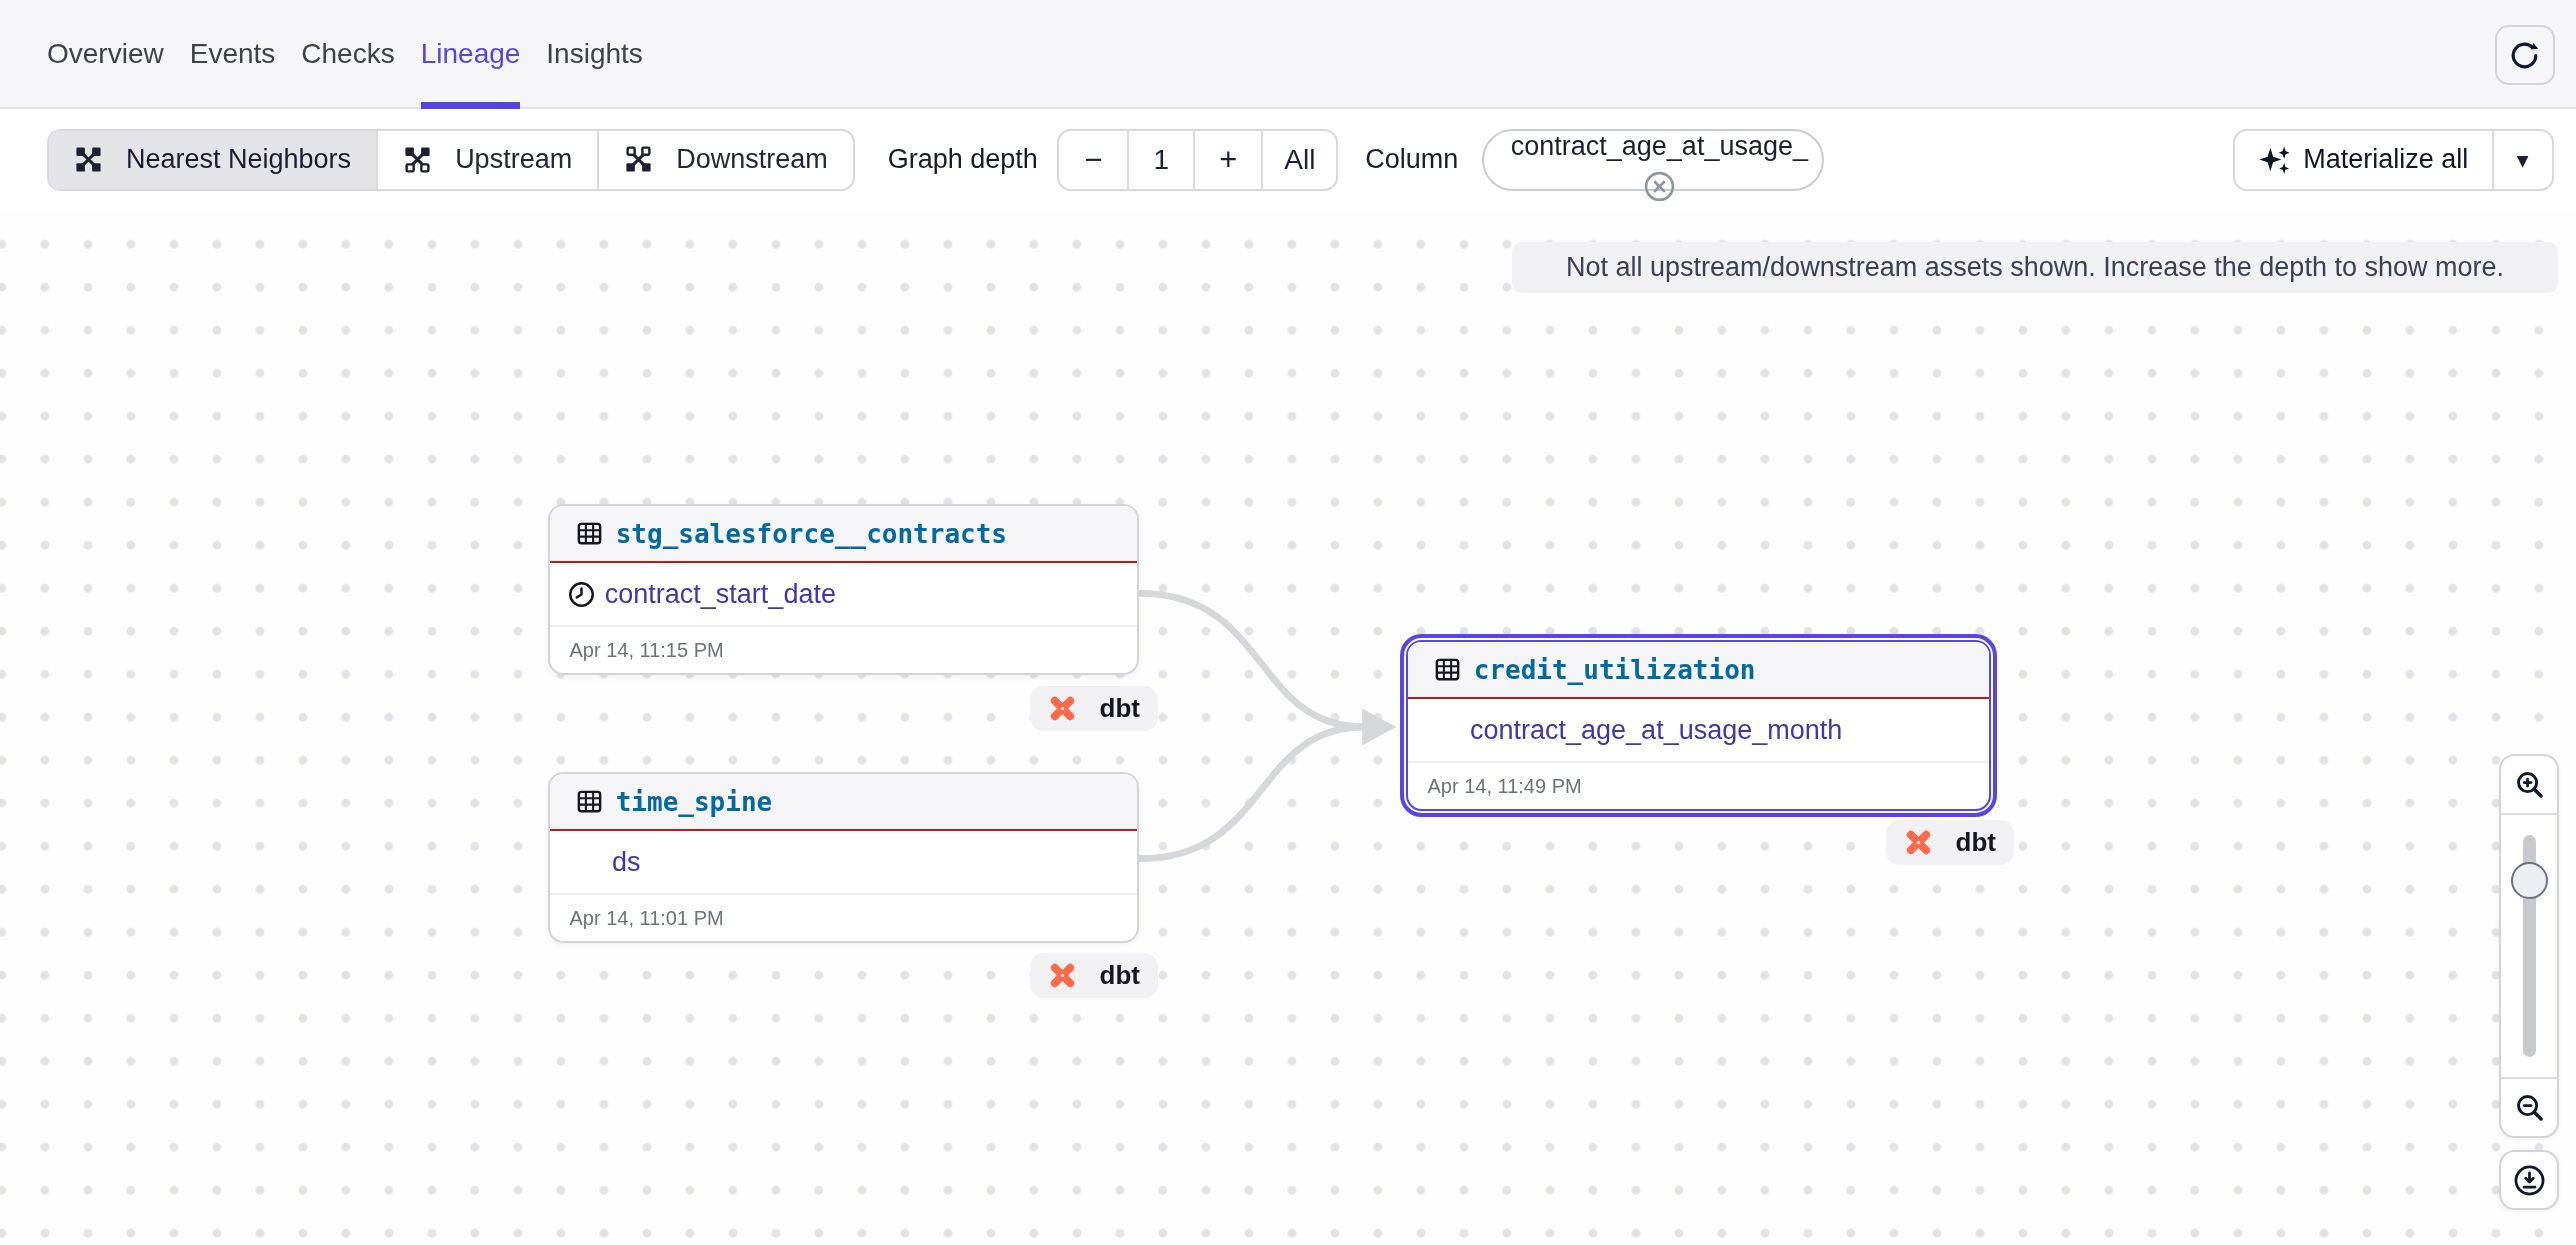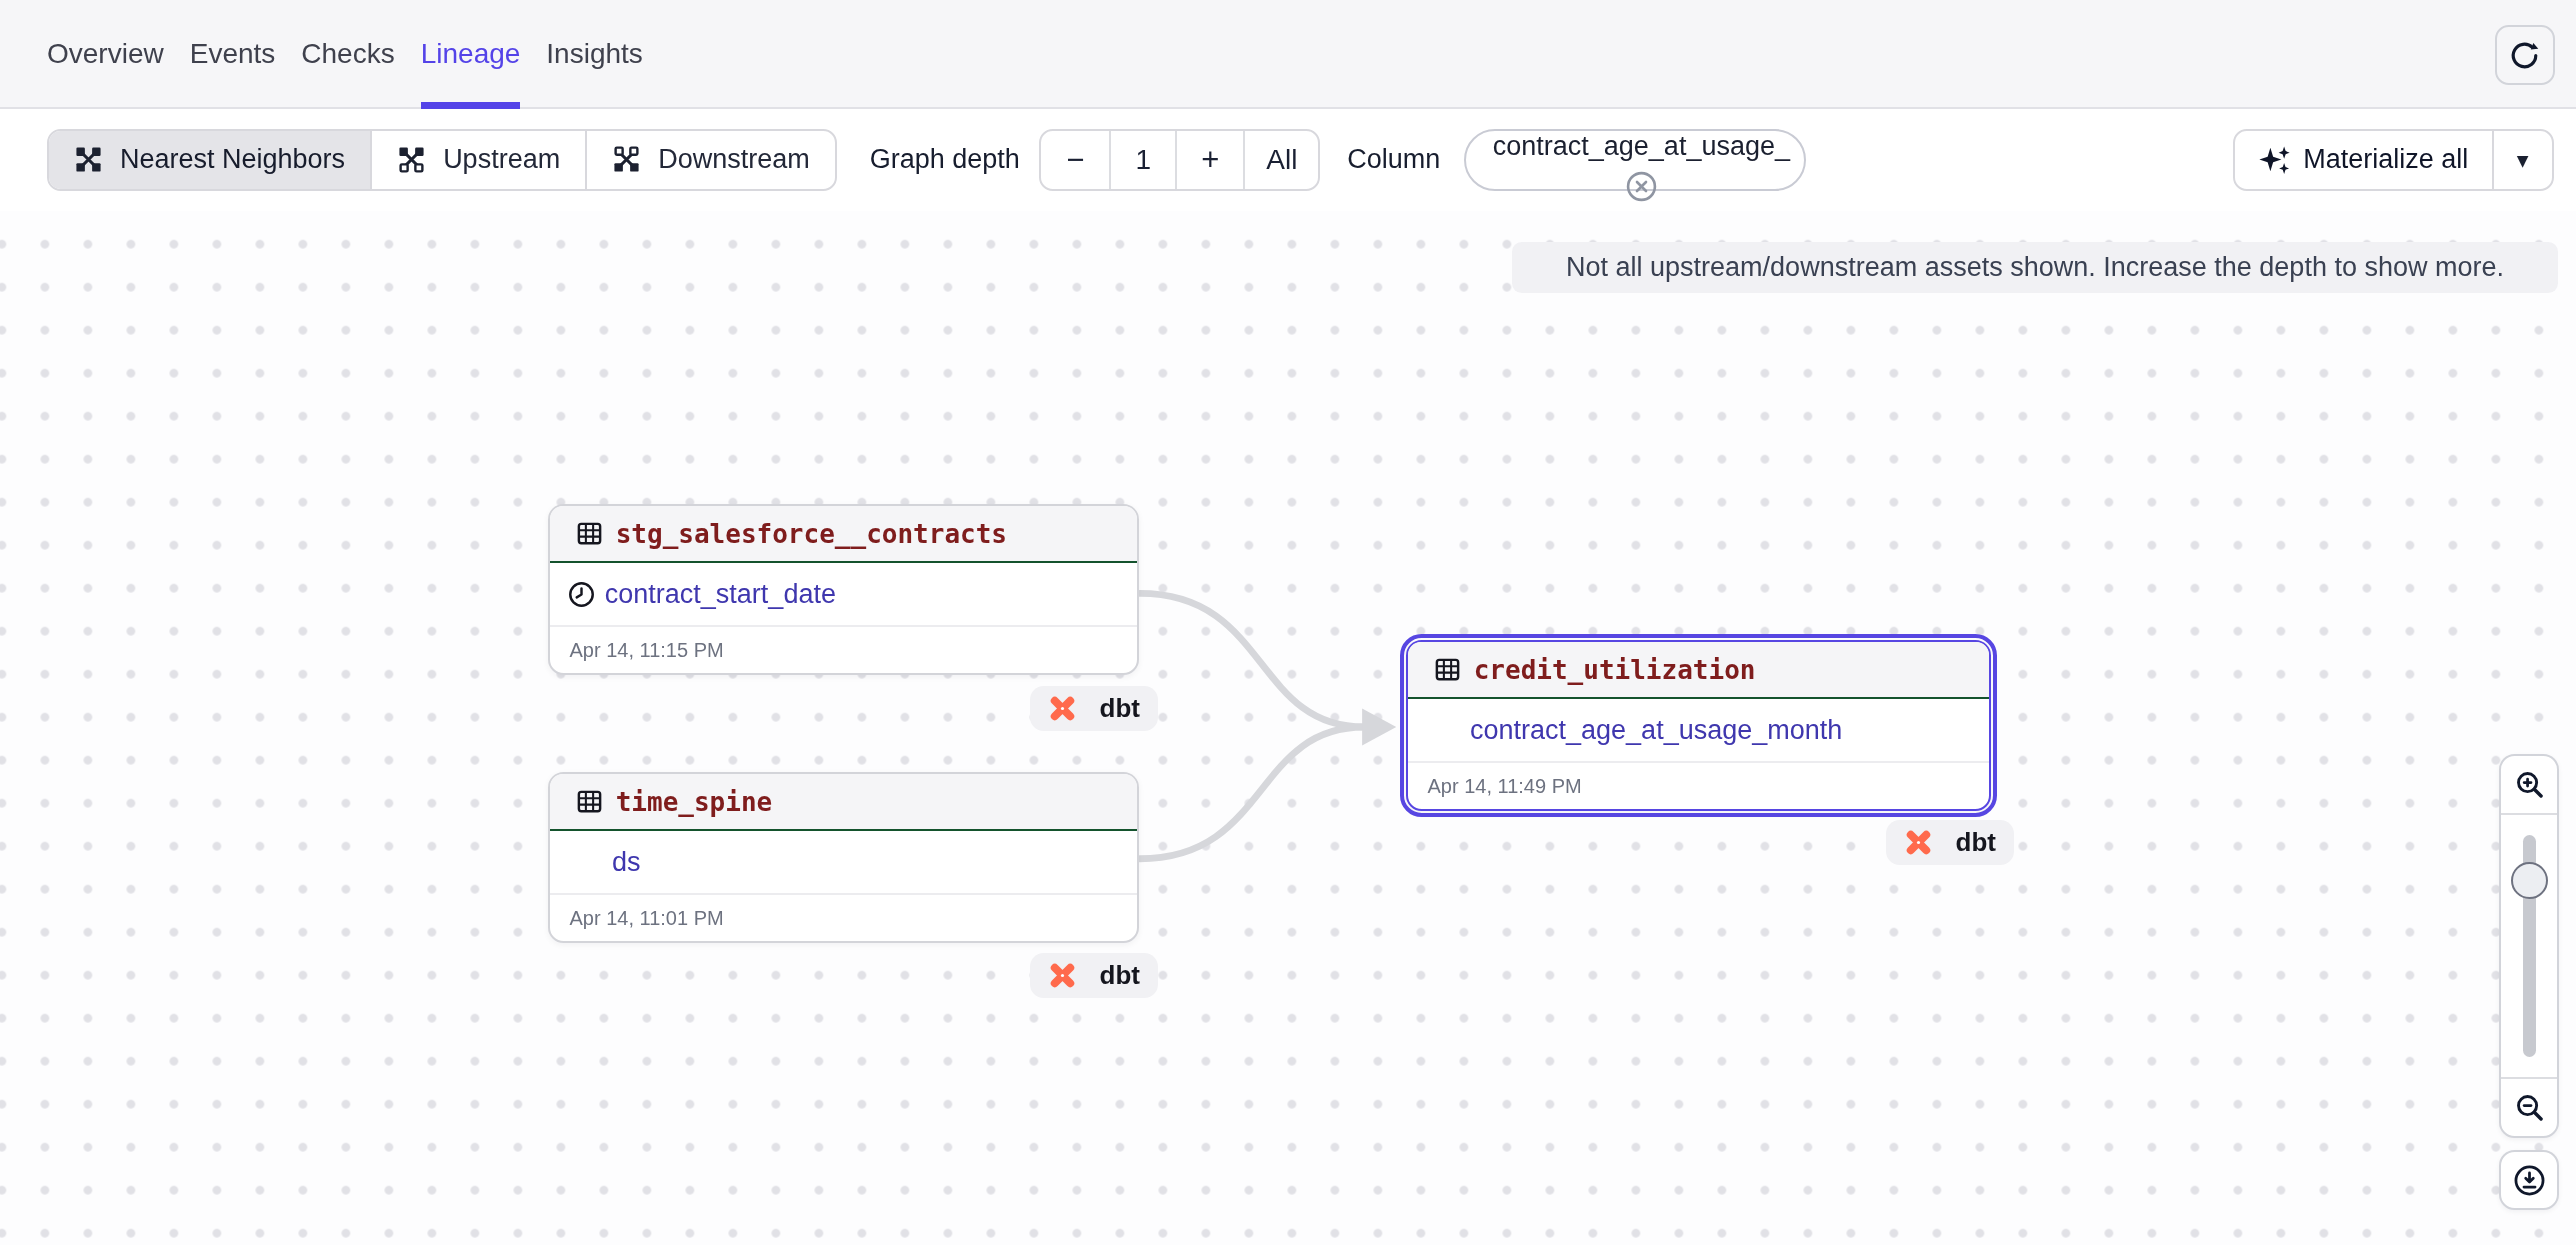--- a/index.html
+++ b/index.html
@@ -18,21 +18,21 @@
     height: 6.8px; background: #5443e8; }
   .refresh-btn { position: absolute; top: 25px; right: 21.5px; width: 60px; height: 60px;
     border: 2px solid #d2d4da; border-radius: 13.7px; display: flex; align-items: center;
     justify-content: center; }
 
   
   .toolbar { position: absolute; top: 109px; left: 0; width: 2576px; height: 101px;
     background: #ffffff; display: flex; align-items: center; padding: 0 22.4px 0 47px; }
   .seg-group { display: flex; height: 62px; border: 2px solid #d8d8dd; border-radius: 13.7px;
     overflow: hidden; background: #ffffff; }
-  .seg { display: flex; align-items: center; gap: 17px; padding: 0 25px; font-size: 27px;
+  .seg { display: flex; align-items: center; gap: 23px; padding: 0 25px; font-size: 27px;
     font-weight: 500; color: #232838; cursor: pointer; }
   .seg + .seg { border-left: 2px solid #d8d8dd; }
   .seg.selected { background: #e4e4e8; color: #171c2c; }
   .tool-label { font-size: 27px; color: #171d2e; }
   .lbl-depth { margin-left: 33px; }
   .lbl-column { margin-left: 27px; }
   .stepper { display: flex; height: 62px; border: 2px solid #d8d8dd; border-radius: 13.7px;
     overflow: hidden; margin-left: 19.5px; background: #fff; }
   .stepper > * { display: flex; align-items: center; justify-content: center;
     font-size: 28px; color: #1a2033; }
@@ -58,24 +58,24 @@
     background-size: 43px 43px; background-position: 23.4px 11.7px; }
   .edges { position: absolute; top: 0; left: 0; pointer-events: none; }
   .banner { position: absolute; left: 1512px; top: 31px; width: 1046px; height: 51px;
     background: #f1f1f4; border-radius: 9.8px; display: flex; align-items: center;
     justify-content: center; font-size: 27px; color: #3a4152; }
 
   .node { position: absolute; width: 591px; background: #ffffff; border: 2px solid #d3d4d9;
     border-radius: 15.6px; box-shadow: 0 2px 5.9px rgba(16,24,40,0.05); cursor: pointer; }
   .node.selected { width: 585px; border: 2px solid #5746e2; outline: 4.9px solid #5746e2;
     outline-offset: 2.9px; }
-  .node-header { height: 57px; background: #f5f5f7; border-bottom: 2px solid #14532d;
+  .node-header { height: 57px; background: #f5f5f7; border-bottom: 2px solid #b91c1c;
     border-radius: 12.7px 12.7px 0 0; display: flex; align-items: center; gap: 11.7px;
     padding: 0 15.6px 0 25px; font-family: "DejaVu Sans Mono", monospace; font-weight: 700;
-    font-size: 26px; color: #7f1d1d; }
+    font-size: 26px; color: #0369a1; }
   .node-col { height: 62px; display: flex; align-items: center; gap: 7.8px;
     padding: 0 16px; font-size: 27px; color: #3f37ae; }
   .node-col.indent { padding-left: 62px; }
   .node-footer { height: 48px; border-top: 2px solid #ececef; display: flex;
     align-items: center; padding: 0 19.5px; font-size: 20px; color: #6d7280;
     border-radius: 0 0 12.7px 12.7px; }
 
   .badge { position: absolute; height: 45px; padding: 0 17.6px; background: #f1f1f4;
     border-radius: 13.7px; display: flex; align-items: center; gap: 23px; font-size: 26px;
     font-weight: 700; color: #15161e; }

